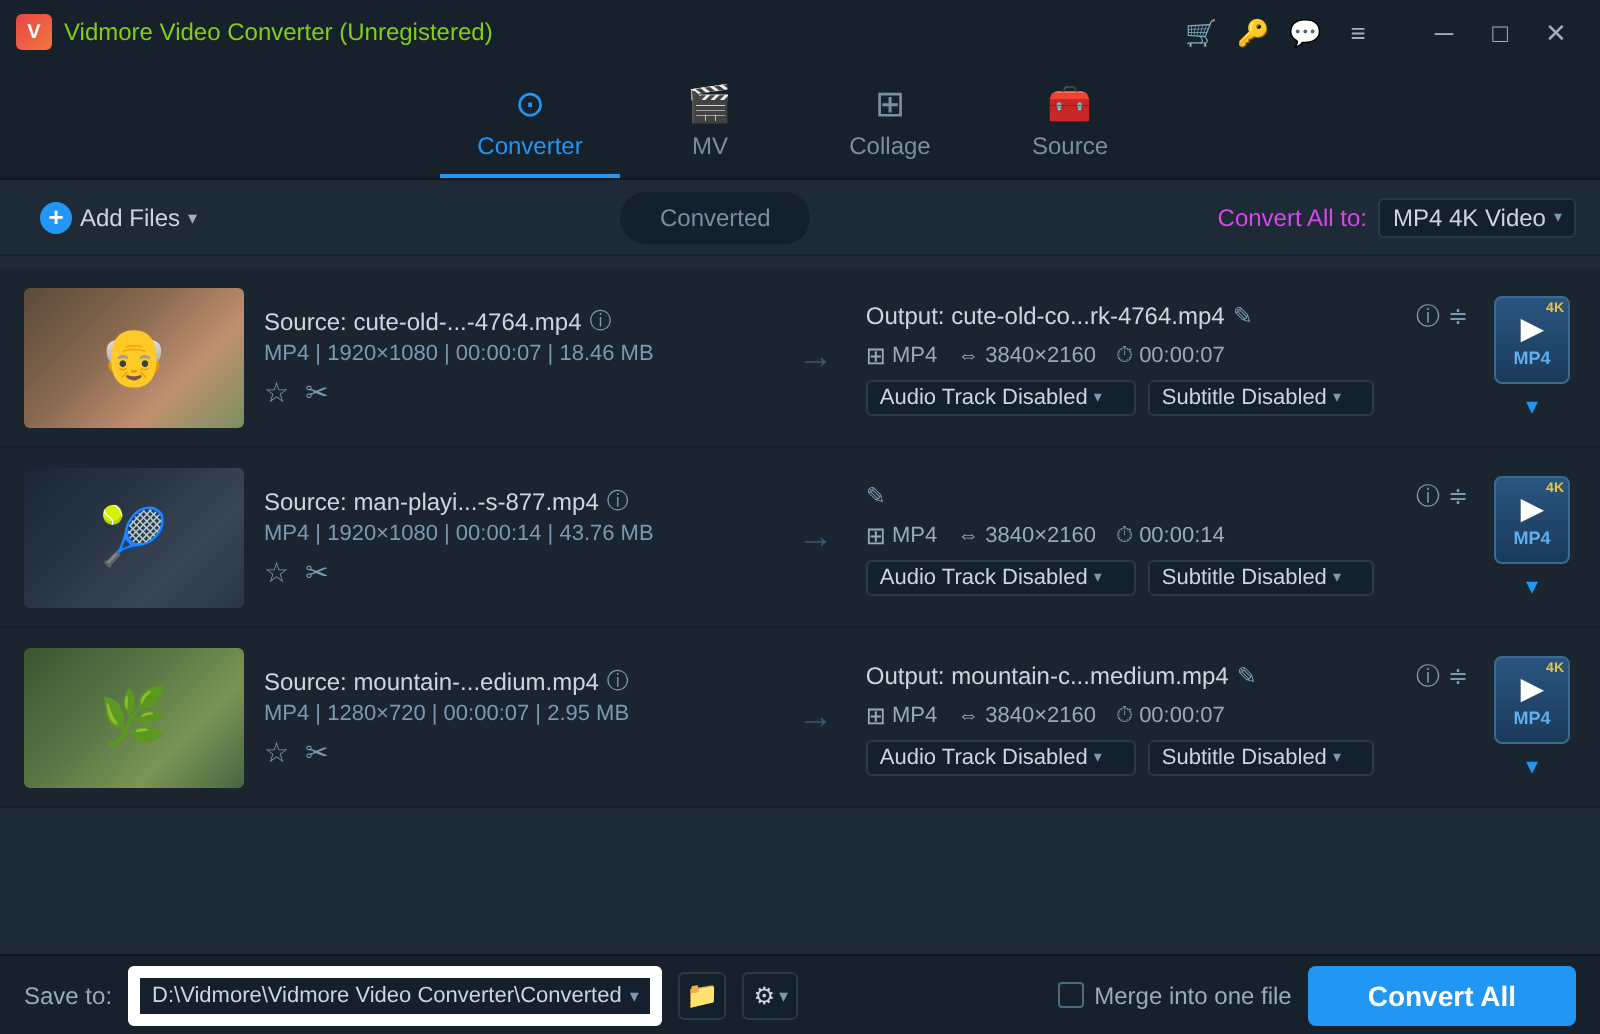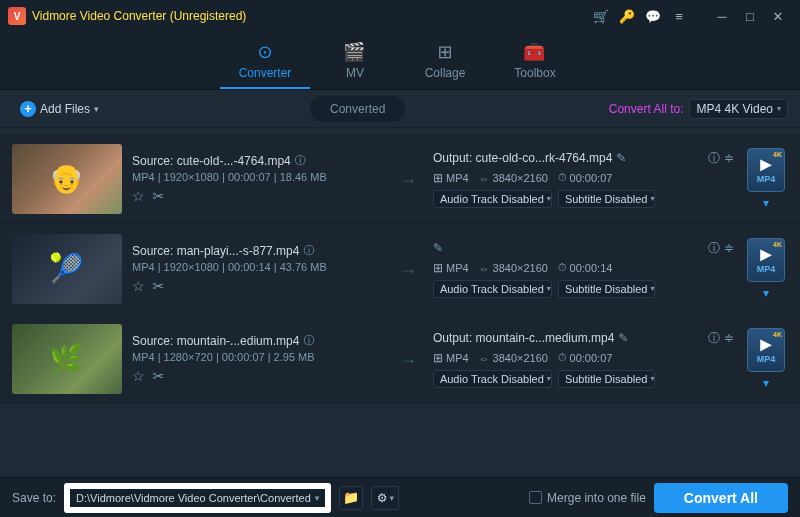--- a/index.html
+++ b/index.html
@@ -30,21 +30,21 @@
     }
     .app-icon {
       width: 18px; height: 18px;
       background: linear-gradient(135deg, #e84545, #f07840);
       border-radius: 3px;
       display: flex; align-items: center; justify-content: center;
       font-size: 10px; color: white; font-weight: bold;
     }
     .title-text {
       font-size: 12px;
-      color: #fde047;
+      color: #84cc16;
     }
     .title-btn {
       width: 28px; height: 22px;
       display: flex; align-items: center; justify-content: center;
       color: #aab; font-size: 13px; cursor: pointer;
       border-radius: 3px;
     }
     .title-bar-icons {
       display: flex; align-items: center; gap: 8px; margin-right: 20px;
     }
@@ -252,21 +252,21 @@
     }
     .output-dropdowns {
       display: flex;
       align-items: center;
       gap: 6px;
     }
     .dropdown {
       background: #14202c;
       border: 1px solid #2a3a4a;
       border-radius: 3px;
-      padding: 2px 0 2px 6px;
+      padding: 2px 16px 2px 6px;
       font-size: 11px;
       color: #cdd6e0;
       cursor: pointer;
       display: flex;
       align-items: center;
       gap: 3px;
       white-space: nowrap;
       text-align: center;
     }
     .dropdown-arrow { font-size: 8px; color: #7a9ab0; }
@@ -444,21 +444,21 @@
   <div class="nav-tab">
     <span class="nav-icon">🎬</span>
     <span>MV</span>
   </div>
   <div class="nav-tab">
     <span class="nav-icon">⊞</span>
     <span>Collage</span>
   </div>
   <div class="nav-tab">
     <span class="nav-icon">🧰</span>
-    <span>Toolbox</span>
+    <span>Source</span>
   </div>
 </div>
 
 <div class="toolbar">
   <button class="add-files-btn">
     <span class="add-files-plus">+</span>
     <span>Add Files</span>
     <span class="add-files-arrow">▾</span>
   </button>
   <div class="toolbar-tabs">

